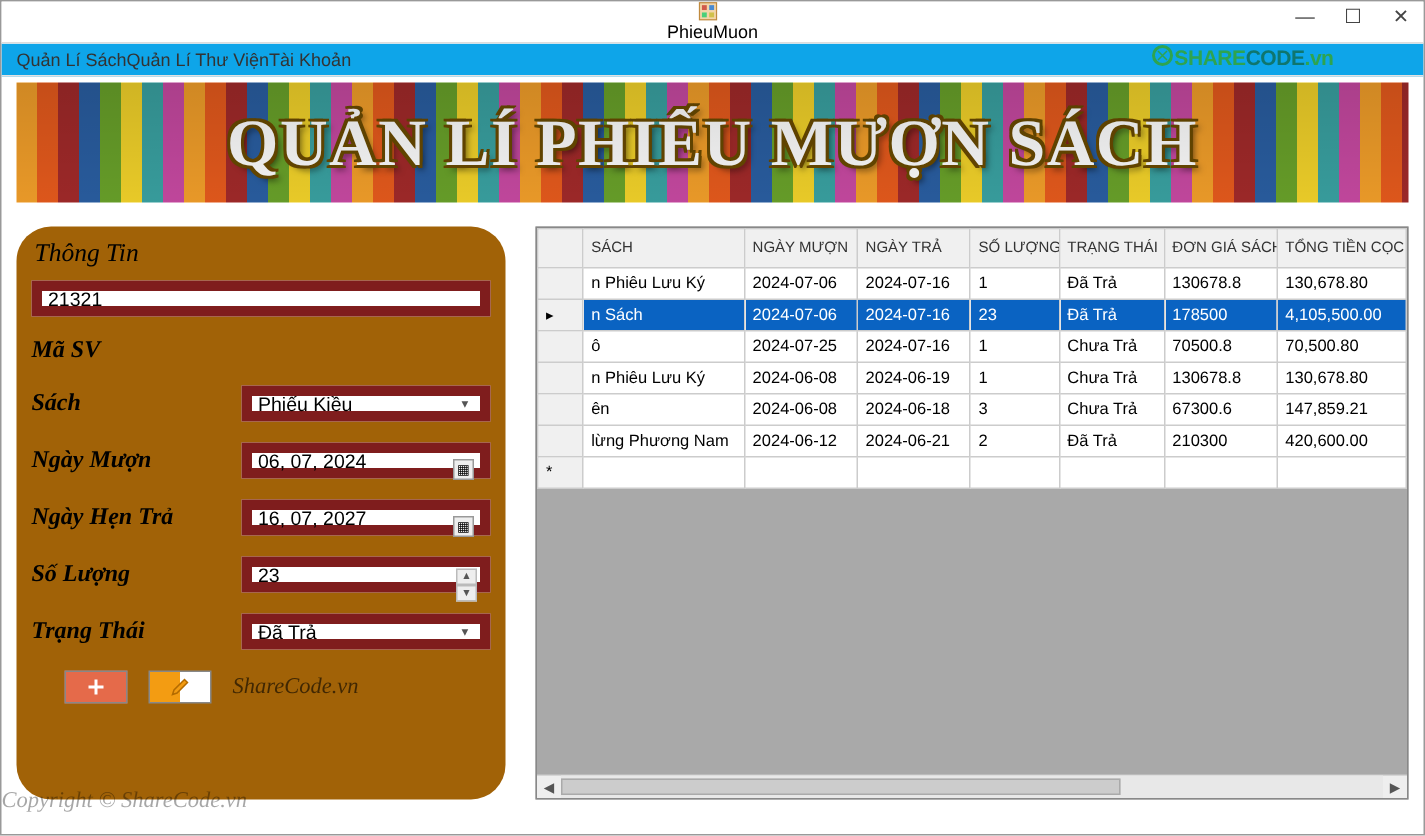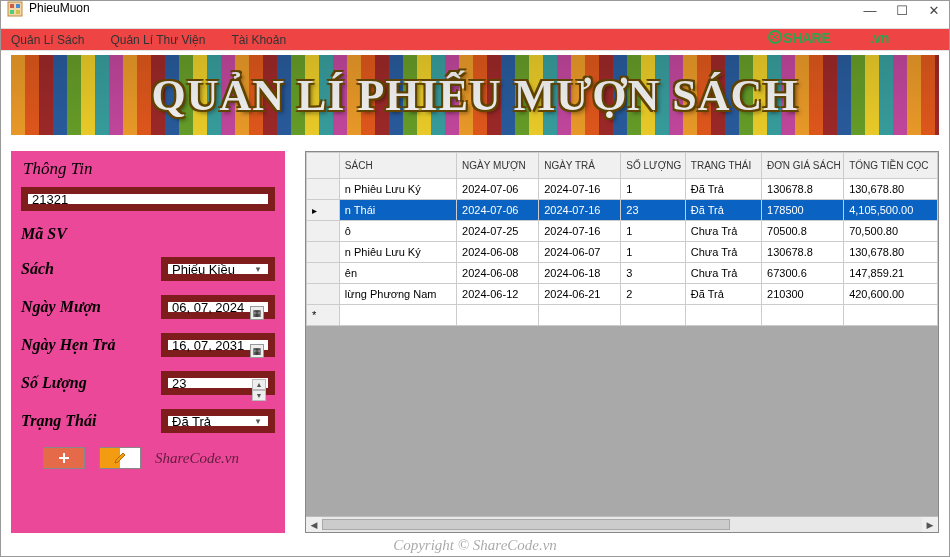--- a/index.html
+++ b/index.html
@@ -12,22 +12,24 @@
     height: 557px;
     overflow: hidden;
     position: relative;
     border: 1px solid #999;
   }
   .titlebar {
     height: 28px;
     background: #fff;
     border-bottom: 1px solid #ddd;
     display: flex;
+    align-items: center;
     padding: 0 6px;
     position: relative;
+    flex-direction: column;
   }
   .titlebar .ticon {
     width: 16px; height: 16px;
     margin-right: 6px;
   }
   .titlebar .title { color: #000; }
   .winbtns {
     position: absolute;
     right: 4px; top: 2px;
     display: flex;
@@ -39,28 +41,28 @@
     width: 22px; text-align: center; cursor: default;
   }
   .logo-share {
     position: absolute;
     right: 60px; top: 28px;
     font-weight: 700;
     font-size: 14px;
     letter-spacing: -0.3px;
   }
   .logo-share .g { color: #2ea44f; }
-  .logo-share .d { color: #ef4444; }
+  .logo-share .d { color: #0f766e; }
   .menubar {
     height: 22px;
     display: flex;
     align-items: center;
-    gap: 26px;
+    gap: 0;
     padding: 0 10px;
-    background: #ef4444;
+    background: #0ea5e9;
     border-bottom: 1px solid #e2e2e2;
     font-size: 12px;
     color: #333;
   }
   .menubar span { cursor: default; }
   .banner {
     height: 80px;
     margin: 4px 10px;
     position: relative;
     display: flex;
@@ -88,24 +90,25 @@
     letter-spacing: 1px;
     white-space: nowrap;
   }
   .main {
     display: flex;
     padding: 12px 10px 6px 10px;
     gap: 20px;
     height: 400px;
   }
   .form-panel {
-    width: 274px;
-    background: #ec4899;
+    width: 326px;
+    background: #a16207;
     padding: 6px 10px 12px 10px;
     color: #000;
+    border-radius: 23px;
   }
   .form-title {
     font-family: "Times New Roman", serif;
     font-style: italic;
     font-size: 17px;
     margin: 2px 0 8px 2px;
     font-weight: 400;
   }
   .form-row {
     display: flex;
@@ -202,23 +205,23 @@
     background: #eee;
     border-top: 1px solid #bbb;
     display:flex; align-items:center;
     position:relative;
   }
   .hscroll .arrow { width:16px; text-align:center; font-size:9px; color:#555;}
   .hscroll .track { flex:1; position:relative; height:100%; background:#e8e8e8;}
   .hscroll .thumb { position:absolute; left:0; width:68%; top:2px; bottom:2px; background:#ccc; border:1px solid #aaa;}
   .copyright {
     position: absolute;
-    bottom: 2px;
+    bottom: 13px;
     left: 0; right: 0;
-    text-align: center;
+    text-align: left;
     font-family: "Times New Roman", serif;
     font-style: italic;
     font-size: 15px;
     color: rgba(0,0,0,0.35);
     pointer-events: none;
   }
 </style>
 </head>
 <body>
 
@@ -277,21 +280,21 @@
     <div class="form-row">
       <label>Ngày Mượn</label>
       <div class="ctrl">
         <span>06, 07, 2024</span>
         <span class="cal">▦</span>
       </div>
     </div>
     <div class="form-row">
       <label>Ngày Hẹn Trả</label>
       <div class="ctrl">
-        <span>16, 07, 2031</span>
+        <span>16, 07, 2027</span>
         <span class="cal">▦</span>
       </div>
     </div>
     <div class="form-row">
       <label>Số Lượng</label>
       <div class="ctrl">
         <span>23</span>
         <div class="spin">
             <div>▲</div>
             <div>▼</div>
@@ -351,21 +354,21 @@
             <td>n Phiêu Lưu Ký</td>
             <td>2024-07-06</td>
             <td>2024-07-16</td>
             <td>1</td>
             <td>Đã Trả</td>
             <td>130678.8</td>
             <td>130,678.80</td>
           </tr>
           <tr class="sel">
             <td class="rowhdr"></td>
-            <td>n Thái</td>
+            <td>n Sách</td>
             <td>2024-07-06</td>
             <td>2024-07-16</td>
             <td>23</td>
             <td>Đã Trả</td>
             <td>178500</td>
             <td>4,105,500.00</td>
           </tr>
           <tr>
             <td class="rowhdr"></td>
             <td>ô</td>
@@ -373,21 +376,21 @@
             <td>2024-07-16</td>
             <td>1</td>
             <td>Chưa Trả</td>
             <td>70500.8</td>
             <td>70,500.80</td>
           </tr>
           <tr>
             <td class="rowhdr"></td>
             <td>n Phiêu Lưu Ký</td>
             <td>2024-06-08</td>
-            <td>2024-06-07</td>
+            <td>2024-06-19</td>
             <td>1</td>
             <td>Chưa Trả</td>
             <td>130678.8</td>
             <td>130,678.80</td>
           </tr>
           <tr>
             <td class="rowhdr"></td>
             <td>ên</td>
             <td>2024-06-08</td>
             <td>2024-06-18</td>

